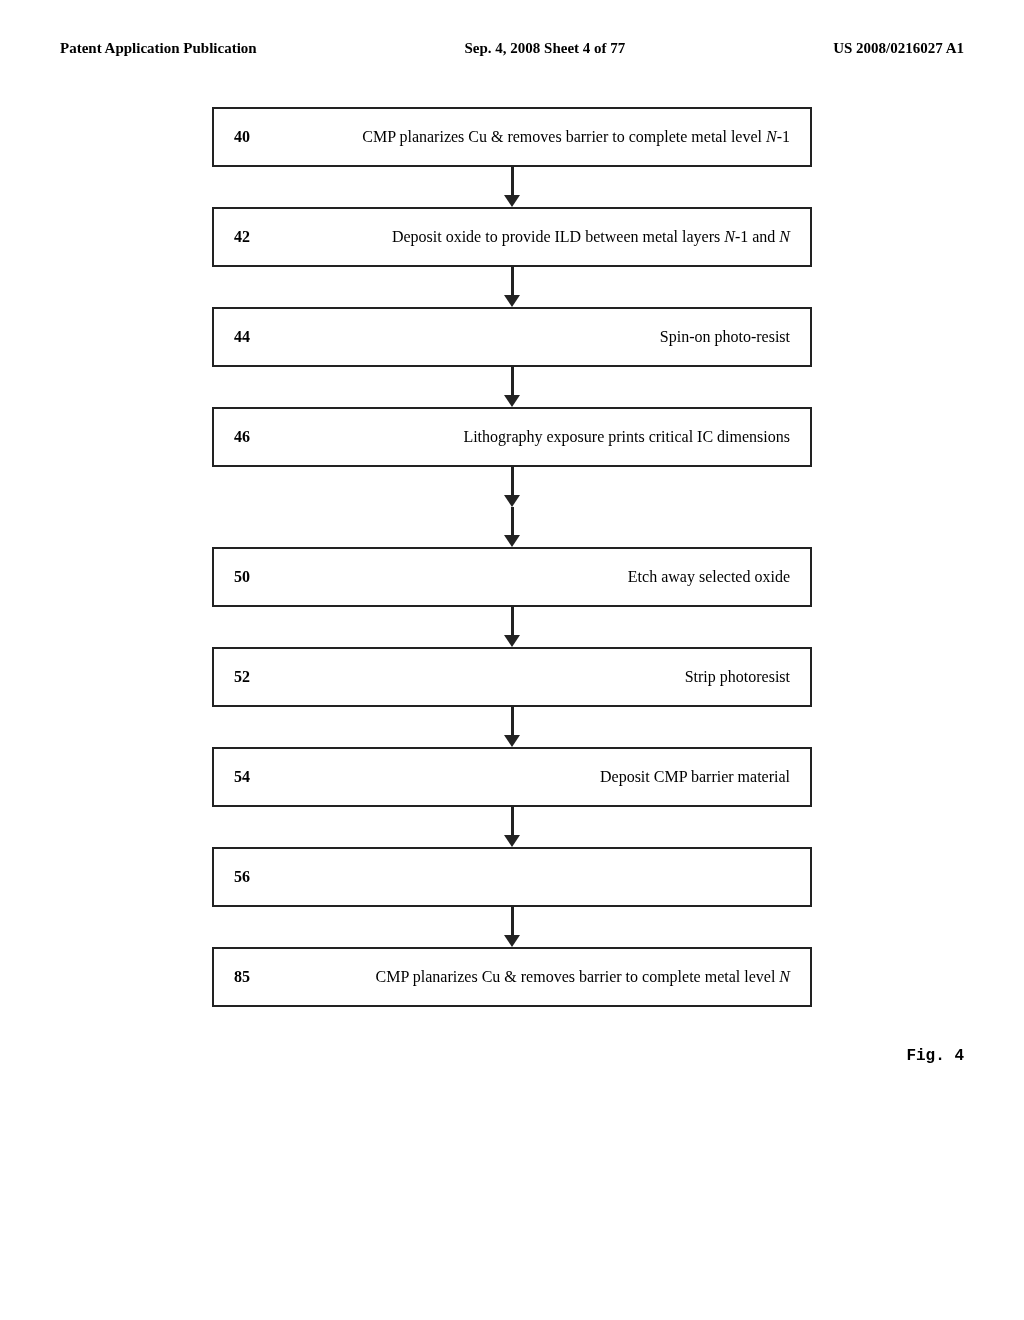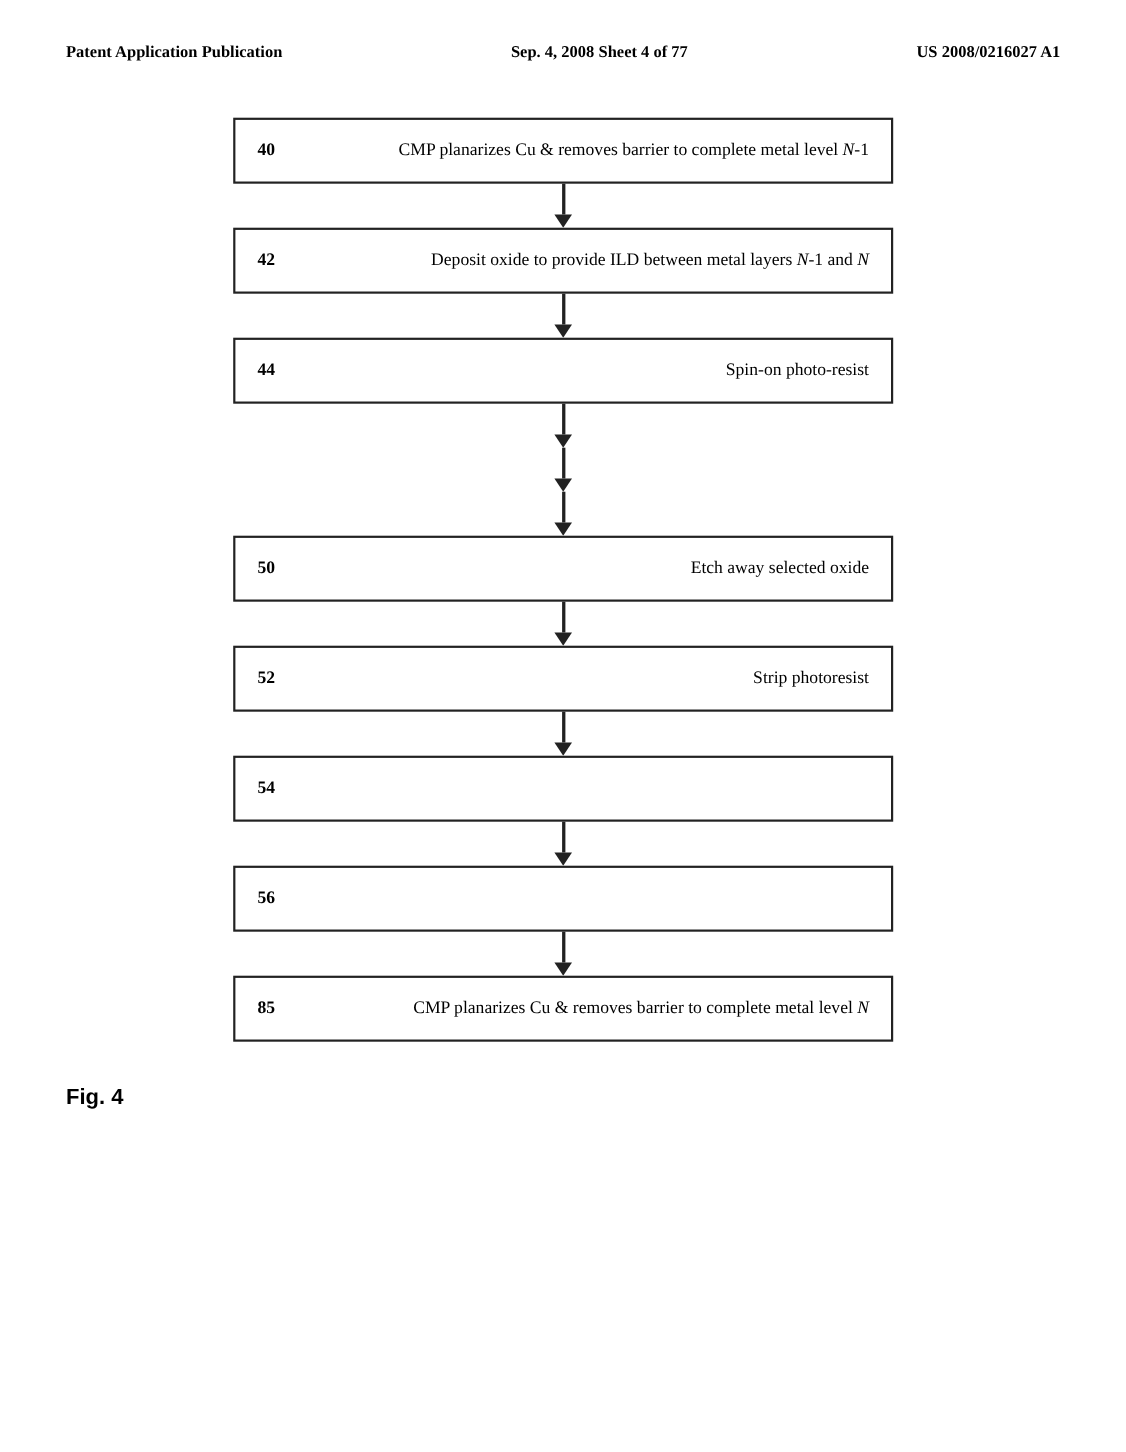--- a/index.html
+++ b/index.html
@@ -95,24 +95,24 @@
     .arrow-head {
       width: 0;
       height: 0;
       border-left: 8px solid transparent;
       border-right: 8px solid transparent;
       border-top: 12px solid #222;
     }
 
     .figure-caption {
       margin-top: 40px;
-      text-align: left;
-      font-size: 20px;
+      text-align: right;
+      font-size: 16px;
       font-weight: bold;
-      font-family: Liberation Sans, sans-serif;
+      font-family: Liberation Mono, monospace;
     }
   </style>
 </head>
 <body>
 
 <div class="page">
   <div class="header">
     <span class="header-left">Patent Application Publication</span>
     <span class="header-center">Sep. 4, 2008   Sheet 4 of 77</span>
     <span class="header-right">US 2008/0216027 A1</span>
@@ -136,20 +136,24 @@
         <div class="arrow-head"></div>
       </div>
       <div class="flow-box centered-text">
         <span class="step-num">44</span>
         <span class="step-text">Spin-on photo-resist</span>
       </div>
       <div class="arrow">
         <div class="arrow-line"></div>
         <div class="arrow-head"></div>
       </div>
+      <div class="flow-box centered-text">
+        <span class="step-num">46</span>
+        <span class="step-text">Lithography exposure prints critical IC dimensions</span>
+      </div>
       <div class="arrow">
         <div class="arrow-line"></div>
         <div class="arrow-head"></div>
       </div>
       <div class="arrow">
         <div class="arrow-line"></div>
         <div class="arrow-head"></div>
       </div>
       <div class="flow-box centered-text">
         <span class="step-num">50</span>
@@ -162,20 +166,21 @@
       <div class="flow-box centered-text">
         <span class="step-num">52</span>
         <span class="step-text">Strip photoresist</span>
       </div>
       <div class="arrow">
         <div class="arrow-line"></div>
         <div class="arrow-head"></div>
       </div>
       <div class="flow-box centered-text">
         <span class="step-num">54</span>
+        <span class="step-text">Deposit CMP barrier material</span>
       </div>
       <div class="arrow">
         <div class="arrow-line"></div>
         <div class="arrow-head"></div>
       </div>
       <div class="flow-box centered-text">
         <span class="step-num">56</span>
       </div>
       <div class="arrow">
         <div class="arrow-line"></div>

